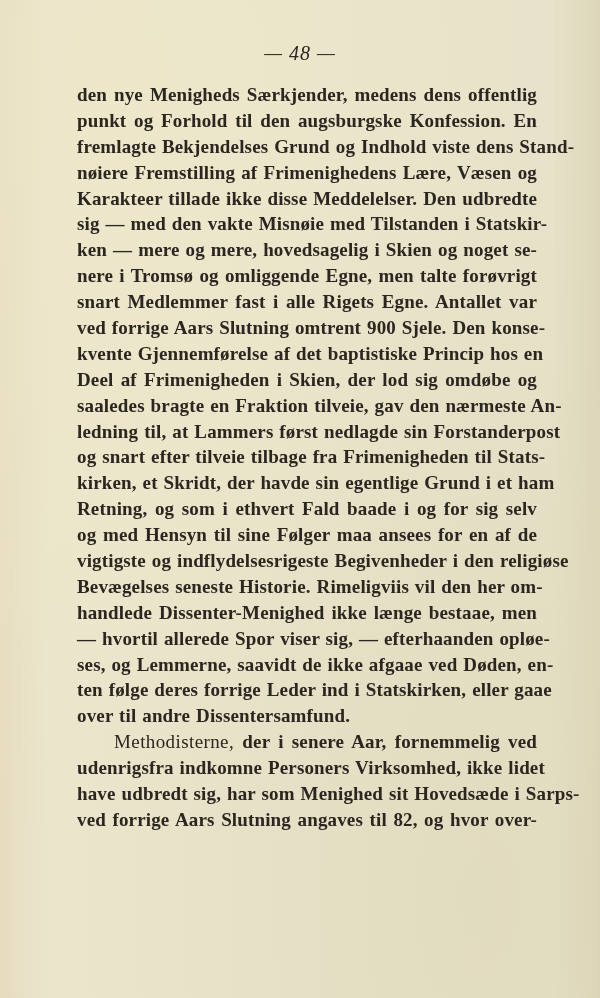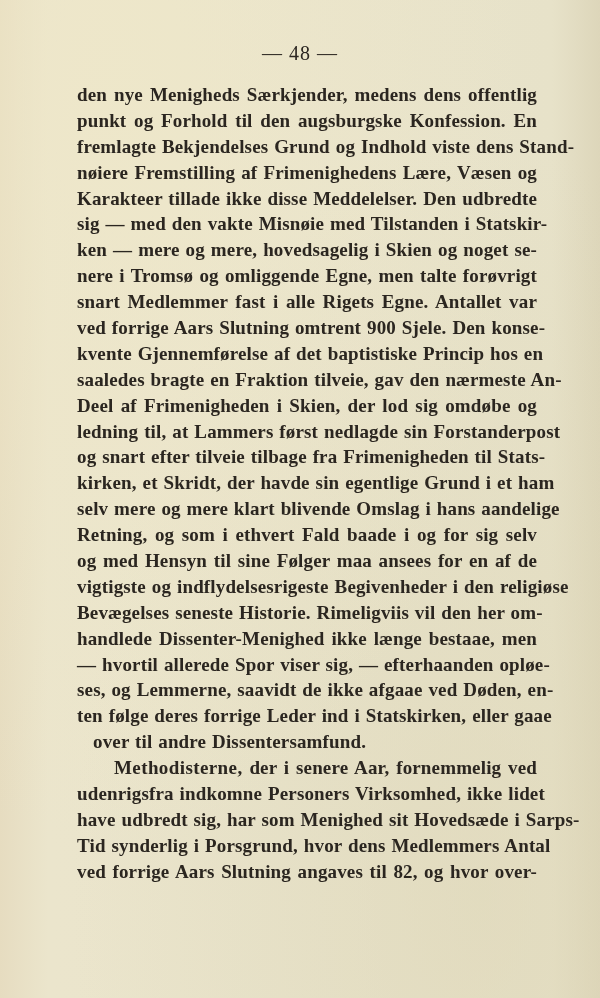--- a/index.html
+++ b/index.html
@@ -25,20 +25,21 @@
     }
     .page-number {
       position: absolute;
       top: 42px;
       left: 0;
       width: 600px;
       text-align: center;
       font-size: 20px;
       letter-spacing: 1px;
       color: #2c2722;
+      font-style: italic;
     }
     .text-block {
       position: absolute;
       top: 82px;
       left: 77px;
       width: 460px;
     }
     .line {
       display: block;
       height: 25.9px;
@@ -49,28 +50,27 @@
       text-align-last: justify;
       white-space: nowrap;
       overflow: visible;
       letter-spacing: 0.15px;
       word-spacing: 1px;
       color: #2b2620;
       font-family: "Liberation Serif", "DejaVu Serif", serif;
     }
     .line.last {
       text-align-last: left;
-      margin-left: 16px;
     }
     .line.indent {
       padding-left: 37px;
       width: calc(100% - 37px);
     }
     .bold-lead {
-      font-weight: 700;
+      font-weight: 400;
       letter-spacing: 0.4px;
       margin-top: 23px;
     }
   </style>
 </head>
 <body>
 
 <div class="page">
   <div class="page-number">— 48 —</div>
 
@@ -81,38 +81,36 @@
       <span class="line">punkt og Forhold til den augsburgske Konfession. En</span>
       <span class="line">fremlagte Bekjendelses Grund og Indhold viste dens Stand-</span>
       <span class="line">nøiere Fremstilling af Frimenighedens Lære, Væsen og</span>
       <span class="line">Karakteer tillade ikke disse Meddelelser. Den udbredte</span>
       <span class="line">sig — med den vakte Misnøie med Tilstanden i Statskir-</span>
       <span class="line">ken — mere og mere, hovedsagelig i Skien og noget se-</span>
       <span class="line">nere i Tromsø og omliggende Egne, men talte forøvrigt</span>
       <span class="line">snart Medlemmer fast i alle Rigets Egne. Antallet var</span>
       <span class="line">ved forrige Aars Slutning omtrent 900 Sjele. Den konse-</span>
       <span class="line">kvente Gjennemførelse af det baptistiske Princip hos en</span>
+      <span class="line">Deel af Frimenigheden i Skien, der lod sig omdøbe og</span>
       <span class="line">saaledes bragte en Fraktion tilveie, gav den nærmeste An-</span>
-      <span class="line">Deel af Frimenigheden i Skien, der lod sig omdøbe og</span>
       <span class="line">ledning til, at Lammers først nedlagde sin Forstanderpost</span>
       <span class="line">og snart efter tilveie tilbage fra Frimenigheden til Stats-</span>
       <span class="line">kirken, et Skridt, der havde sin egentlige Grund i et ham</span>
-      <span class="line">selv mere og mere klart blivende Omslag i hans aandelige</span>
       <span class="line">Retning, og som i ethvert Fald baade i og for sig selv</span>
       <span class="line">og med Hensyn til sine Følger maa ansees for en af de</span>
       <span class="line">vigtigste og indflydelsesrigeste Begivenheder i den religiøse</span>
       <span class="line">Bevægelses seneste Historie. Rimeligviis vil den her om-</span>
       <span class="line">handlede Dissenter-Menighed ikke længe bestaae, men</span>
       <span class="line">— hvortil allerede Spor viser sig, — efterhaanden opløe-</span>
       <span class="line">ses, og Lemmerne, saavidt de ikke afgaae ved Døden, en-</span>
       <span class="line">ten følge deres forrige Leder ind i Statskirken, eller gaae</span>
       <span class="line last">over til andre Dissentersamfund.</span>
     </div>
 
     <div class="paragraph">
       <span class="line indent"><span class="bold-lead">Methodisterne,</span><span> der i senere Aar, fornemmelig ved</span></span>
       <span class="line">udenrigsfra indkomne Personers Virksomhed, ikke lidet</span>
       <span class="line">have udbredt sig, har som Menighed sit Hovedsæde i Sarps-</span>
-      <span class="line">Tid synderlig i Porsgrund, hvor dens Medlemmers Antal</span>
       <span class="line">ved forrige Aars Slutning angaves til 82, og hvor over-</span>
     </div>
   </div>
 </div>
 
 </body></html>

